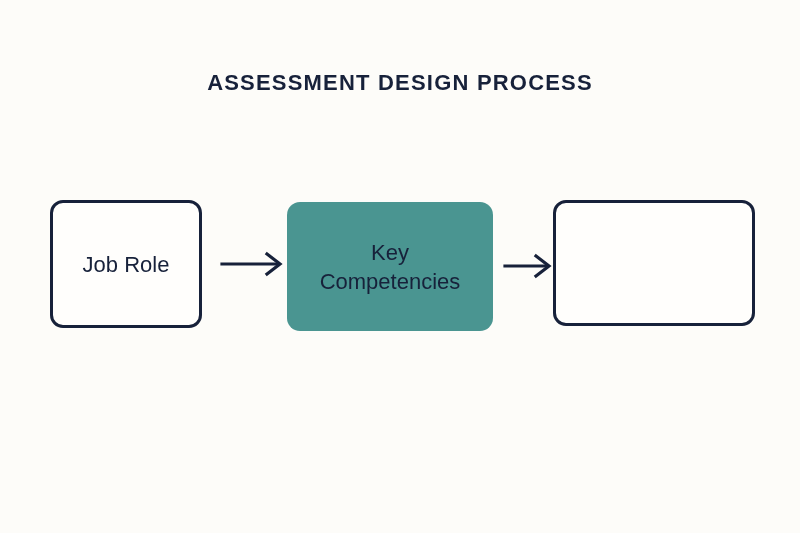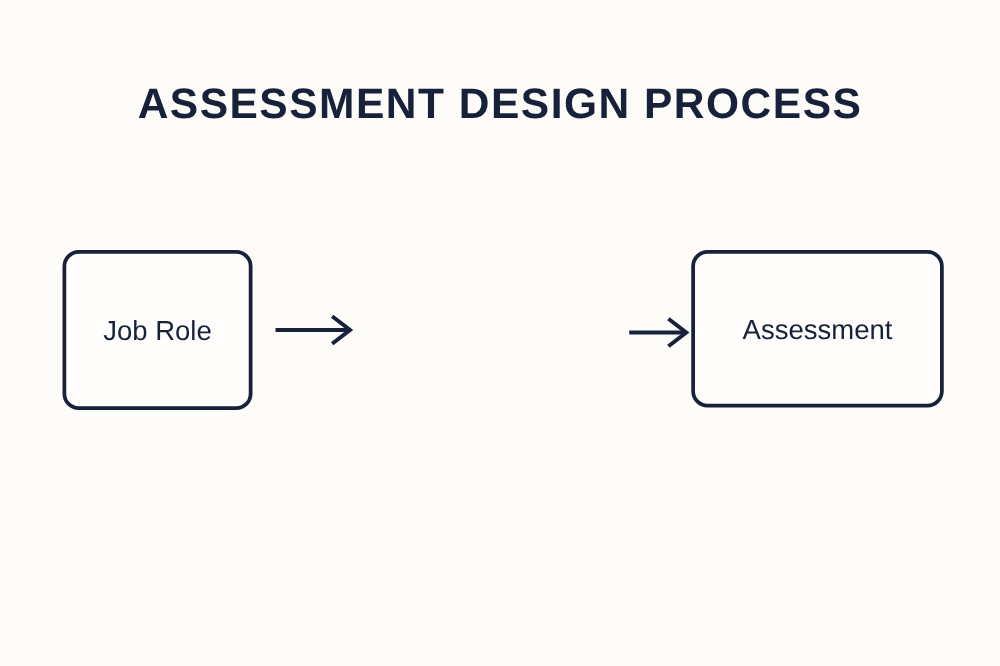--- a/index.html
+++ b/index.html
@@ -23,21 +23,21 @@
     height: 533px;
   }
 
   
   .title {
     position: absolute;
     left: 0;
     top: 62px;
     width: 800px;
     text-align: center;
-    font-size: 34px;
+    font-size: 22px;
     font-weight: bold;
     letter-spacing: 1.2px;
     color: #17213a;
     line-height: 42px;
     white-space: nowrap;
   }
 
   
   .flow {
     position: absolute;
@@ -135,24 +135,27 @@
 
     <div class="node node-outline" id="node-job-role">
       <span class="node-label">Job Role</span>
     </div>
 
     <svg class="arrow" id="arrow-1" viewBox="0 0 62 28">
       <line x1="0" y1="14" x2="55" y2="14"></line>
       <polyline points="45,4 58,14 45,24"></polyline>
     </svg>
 
+    <div class="node node-filled" id="node-key-competencies">
+      <span class="node-label"><span>Key</span><br><span>Competencies</span></span>
+    </div>
 
     <svg class="arrow" id="arrow-2" viewBox="0 0 48 28">
       <line x1="0" y1="14" x2="41" y2="14"></line>
       <polyline points="31,4 44,14 31,24"></polyline>
     </svg>
 
     <div class="node node-outline" id="node-assessment-design">
-      <span class="node-label"><span>Assessment</span><br></span>
+      <span class="node-label"><br></span>
     </div>
 
   </div>
 </div>
 
 </body></html>

